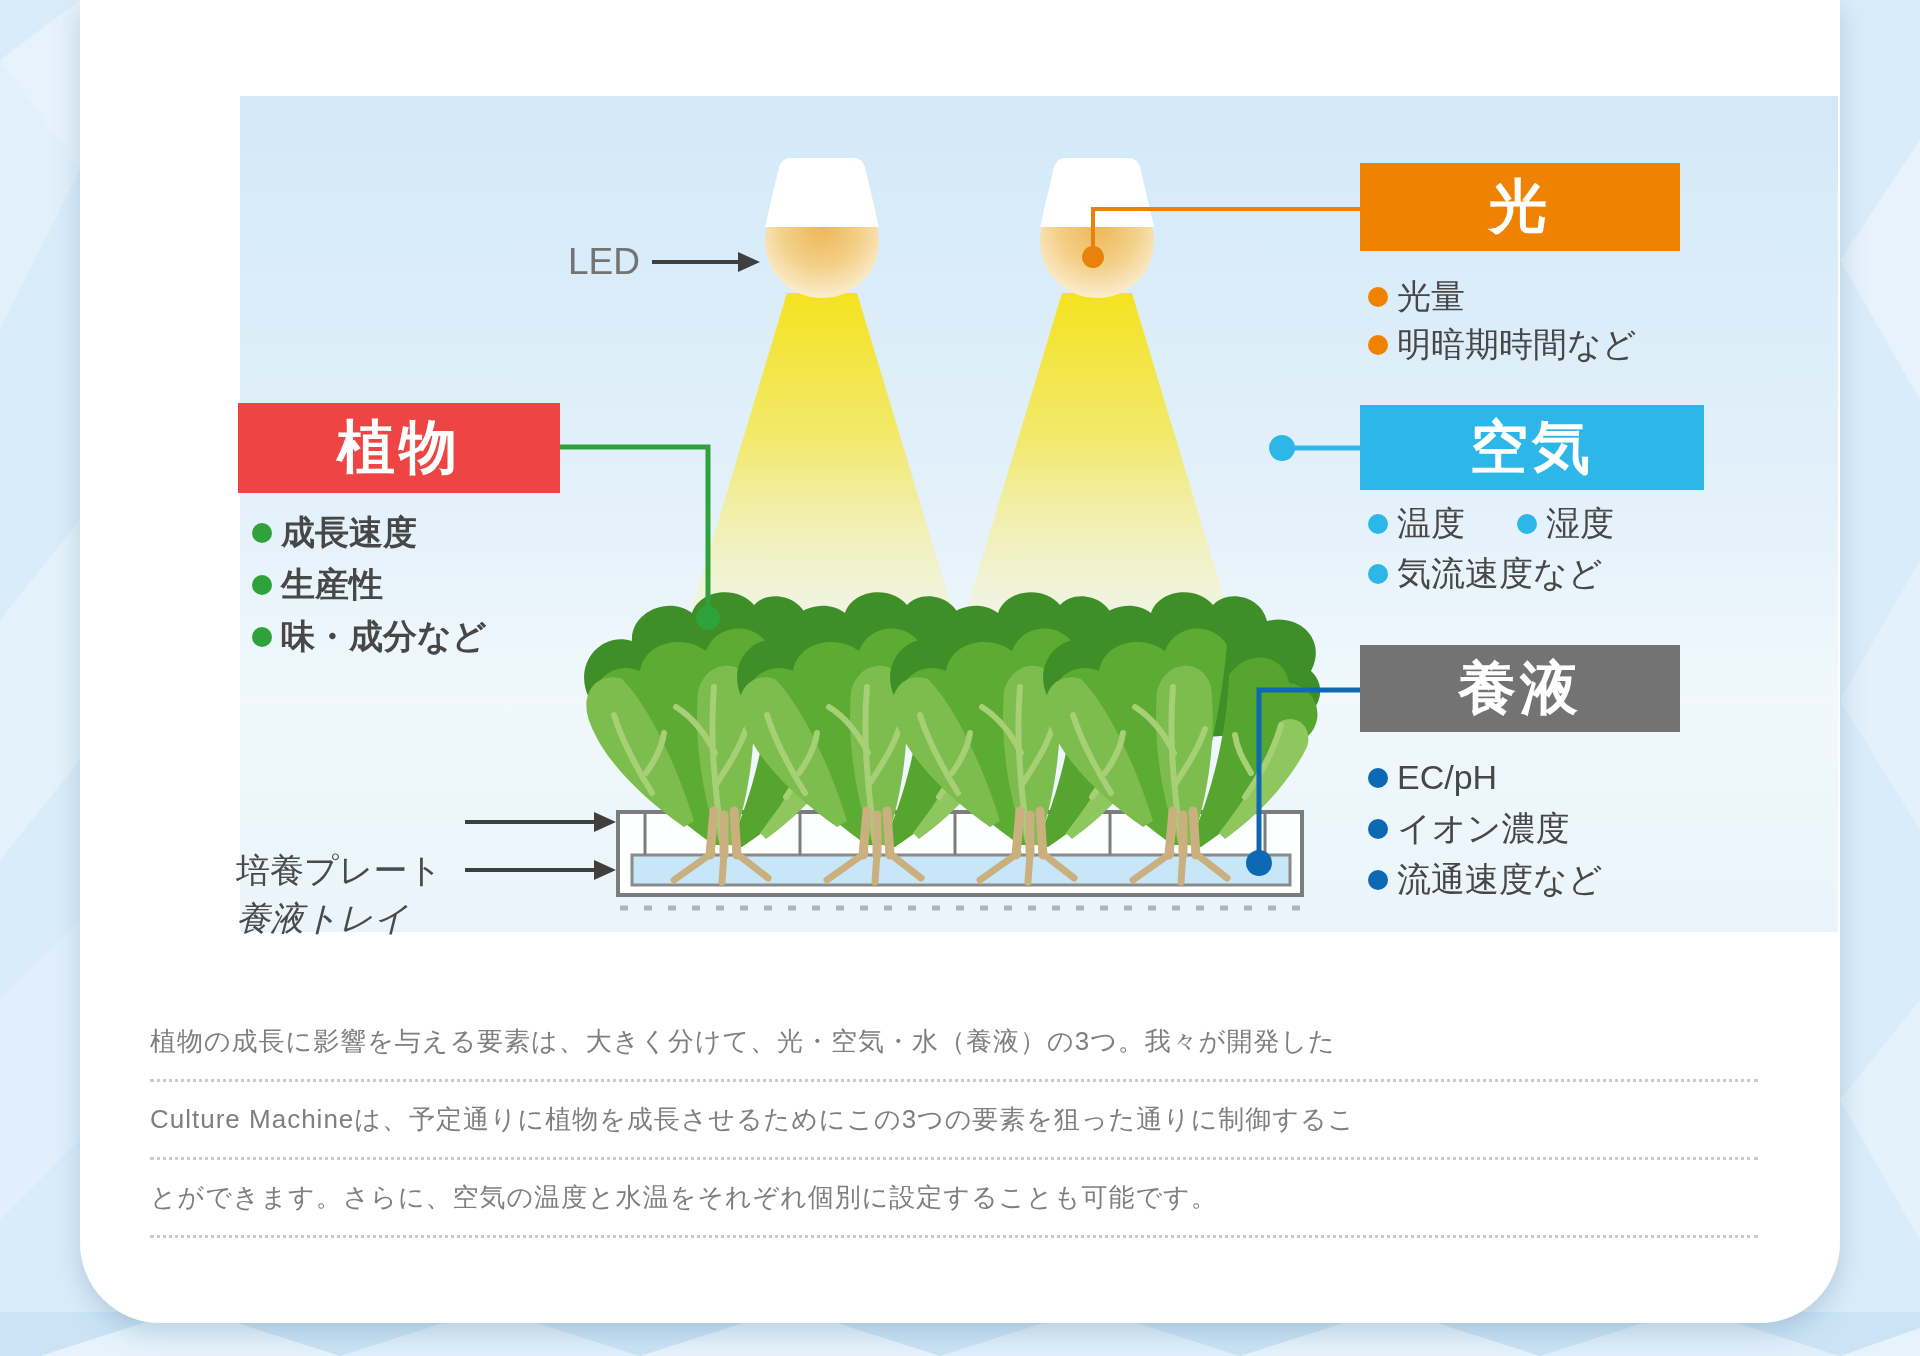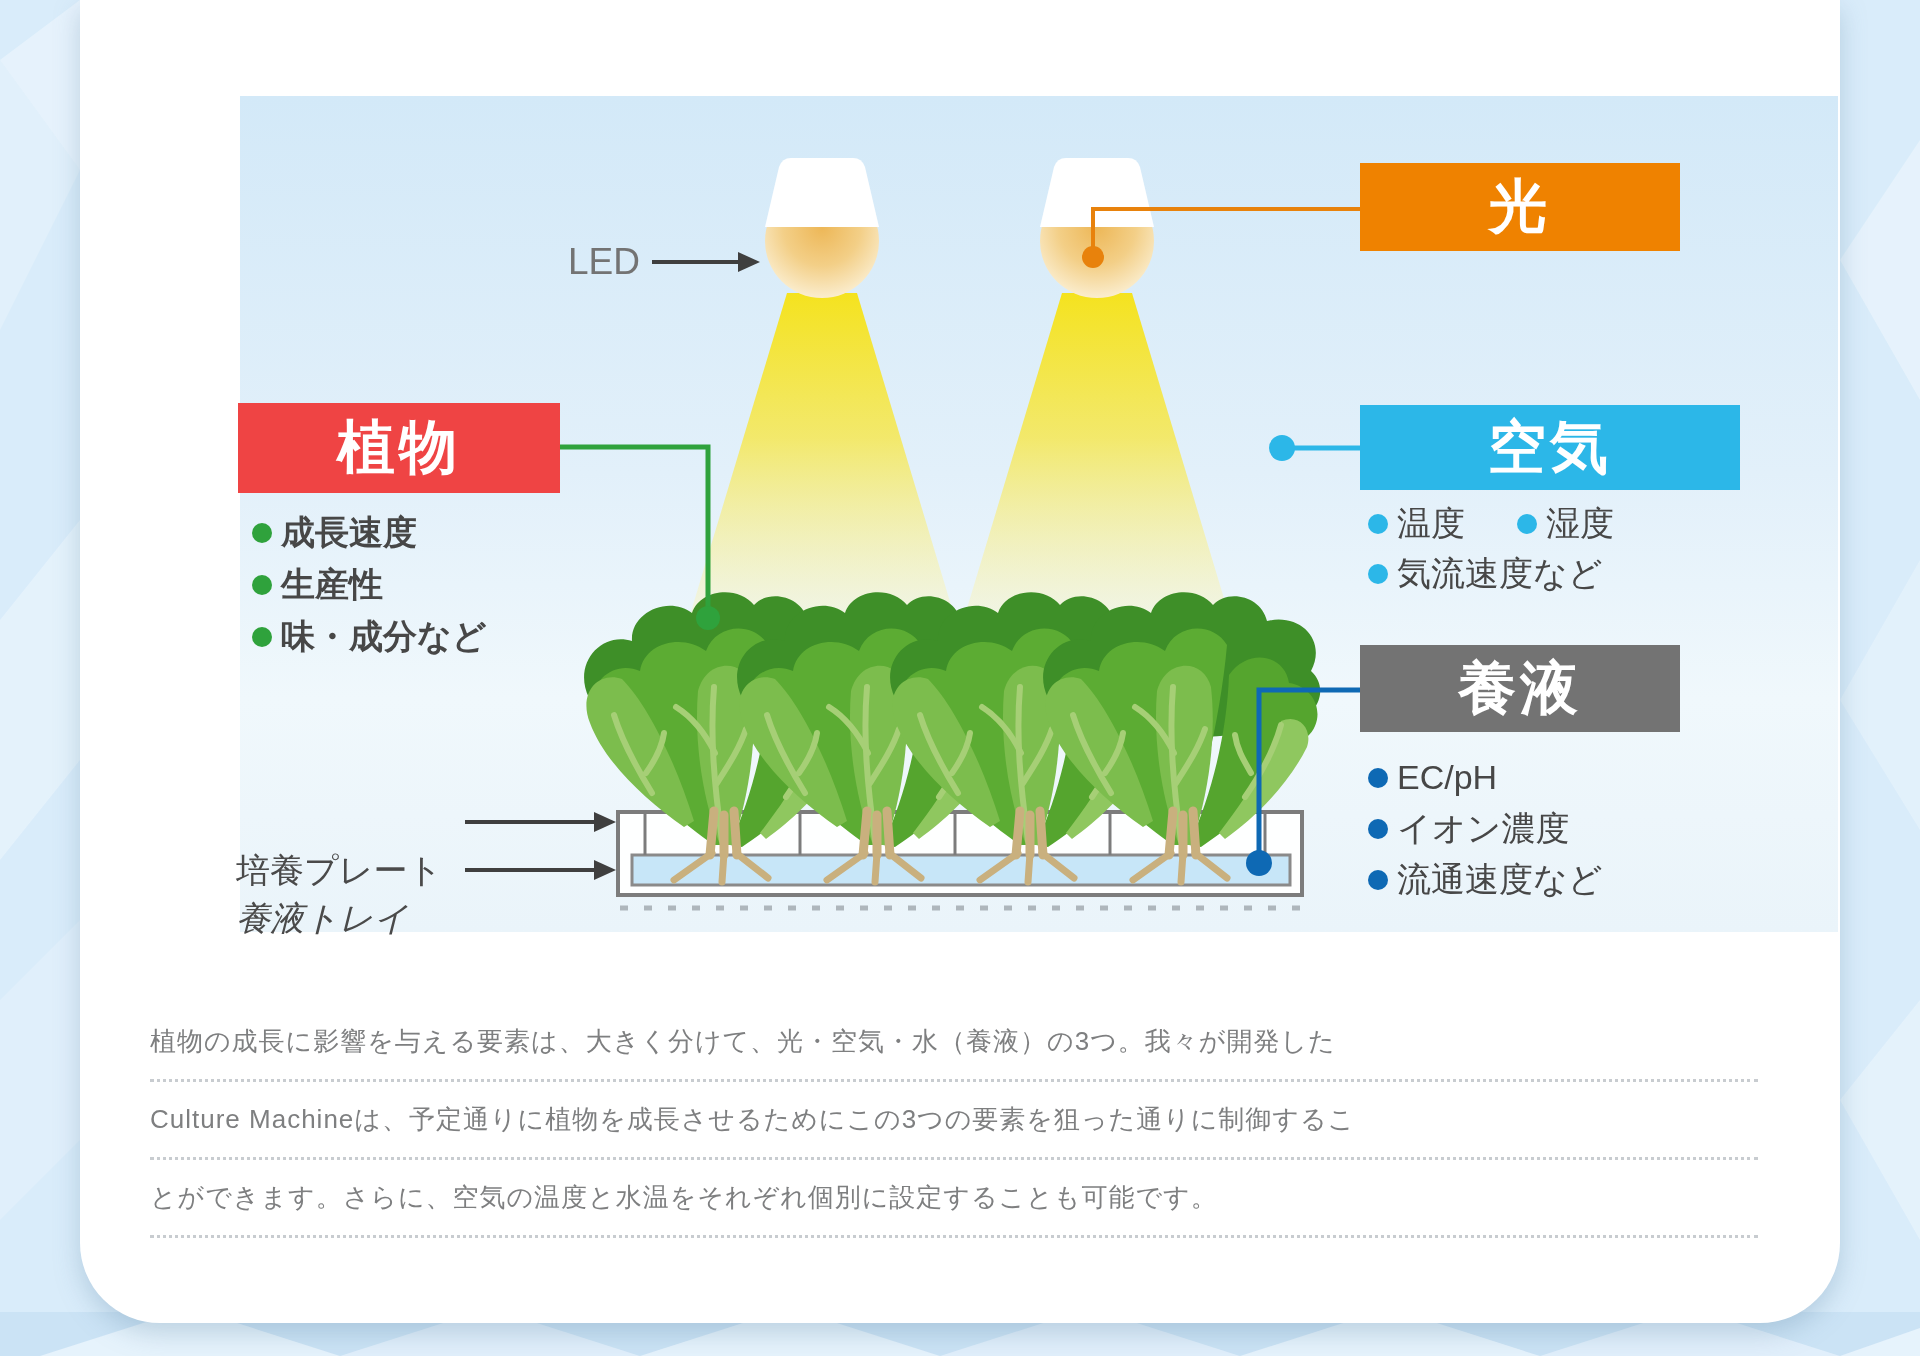--- a/index.html
+++ b/index.html
@@ -13,21 +13,21 @@
   .diagram-svg{position:absolute;left:160px;top:96px;width:1598px;height:836px;}
 
   .label-text{position:absolute;color:#4A4A4A;font-size:34px;line-height:36px;white-space:nowrap;margin-top:48px;}
   .led-label{position:absolute;left:540px;top:243px;width:100px;text-align:right;
              color:#737373;font-size:37px;line-height:38px;}
 
   .factor-box{position:absolute;display:flex;align-items:center;justify-content:center;
               color:#ffffff;font-weight:bold;font-size:58px;letter-spacing:4px;white-space:nowrap;}
   .box-plant{left:238px;top:403px;width:322px;height:90px;background:#ef4444;}
   .box-light{left:1360px;top:163px;width:320px;height:88px;background:#EF8200;}
-  .box-air{left:1360px;top:405px;width:380px;height:85px;background:#2CB7E8;}
+  .box-air{left:1360px;top:405px;width:344px;height:85px;background:#2CB7E8;}
   .box-nutrient{left:1360px;top:645px;width:320px;height:87px;background:#737373;}
 
   .bullet-list{position:absolute;}
   .bullet-row{display:flex;align-items:center;}
   .bullet-item{display:flex;align-items:center;white-space:nowrap;}
   .bullet-dot{width:20px;height:20px;border-radius:50%;margin-right:9px;flex:0 0 auto;}
   .bullet-text{color:#474747;font-size:34px;}
   .dot-green{background:#2FA23C;} .dot-orange{background:#EF8200;}
   .dot-cyan{background:#2CB7E8;} .dot-blue{background:#0E69B4;}
 
@@ -198,20 +198,34 @@
         <span class="bullet-item">
           <span class="bullet-dot dot-green"></span>
           <span class="bullet-text">味・成分など</span>
         </span>
       </div>
   </div>
 
   <div class="factor-box box-light">
     <span>光</span>
   </div>
+  <div class="bullet-list light-bullets">
+    <div class="bullet-row">
+        <span class="bullet-item">
+          <span class="bullet-dot dot-orange"></span>
+          <span class="bullet-text">光量</span>
+        </span>
+      </div>
+    <div class="bullet-row">
+        <span class="bullet-item">
+          <span class="bullet-dot dot-orange"></span>
+          <span class="bullet-text">明暗期時間など</span>
+        </span>
+      </div>
+  </div>
 
   <div class="factor-box box-air">
     <span>空気</span>
   </div>
   <div class="bullet-list air-bullets">
     <div class="bullet-row">
       <span class="bullet-item">
           <span class="bullet-dot dot-cyan"></span>
           <span class="bullet-text">温度</span>
         </span>

